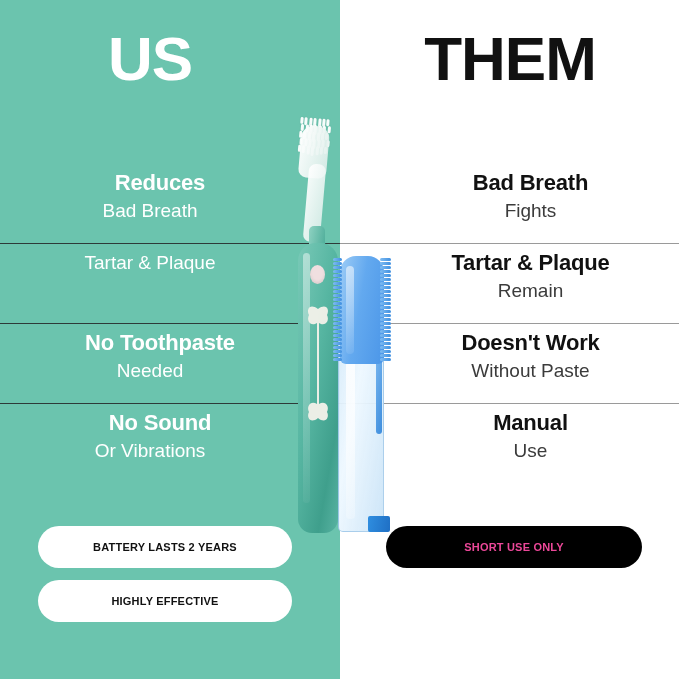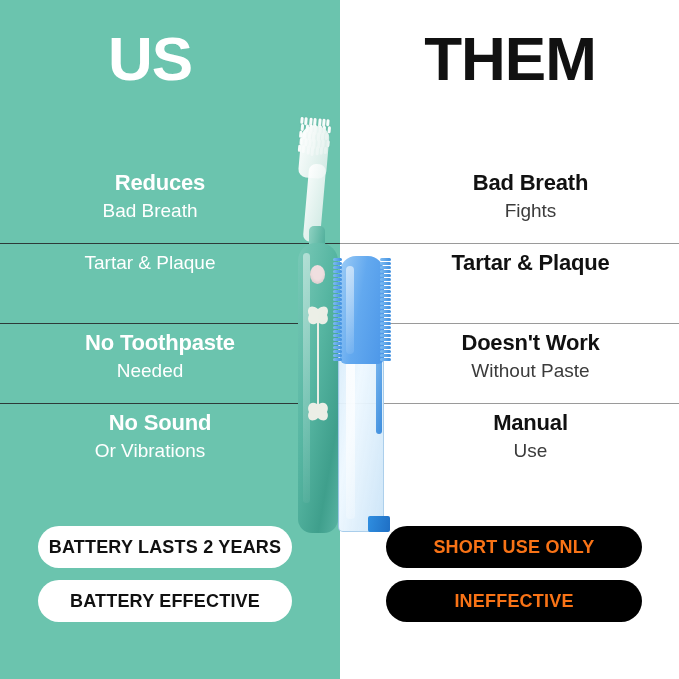--- a/index.html
+++ b/index.html
@@ -128,32 +128,32 @@
   .badges-left  { left: 38px;  top: 526px; width: 254px; }
   .badges-right { left: 386px; top: 526px; width: 256px; }
 
   .badge {
     box-sizing: border-box;
     height: 42px;
     border-radius: 21px;
     display: flex;
     align-items: center;
     justify-content: center;
-    font-size: 18px;
+    font-size: 11px;
     font-weight: bold;
     letter-spacing: 0.2px;
     text-align: center;
   }
   .badge-light {
     background: #ffffff;
     color: #111111;
   }
   .badge-dark {
     background: #000000;
-    color: #f97316;
+    color: #ec4899;
   }
 
   
   .product {
     position: absolute;
     left: 270px;
     top: 108px;
     width: 150px;
     height: 425px;
     pointer-events: none;
@@ -341,20 +341,21 @@
     </div>
   </div>
 
   <div class="rows-right">
     <div class="row">
       <div class="row-title">Bad Breath</div>
       <div class="row-sub">Fights</div>
     </div>
     <div class="row">
       <div class="row-title">Tartar &amp; Plaque</div>
+      <div class="row-sub">Remain</div>
     </div>
     <div class="row">
       <div class="row-title">Doesn't Work</div>
       <div class="row-sub">Without Paste</div>
     </div>
     <div class="row">
       <div class="row-title">Manual</div>
       <div class="row-sub">Use</div>
     </div>
   </div>
@@ -474,21 +475,20 @@
           <span class="nub" style="left: 48px; top: 106px; width: 11px;"></span>
           <span class="nub" style="left: 1px; top: 110px; width: 9px;"></span>
           <span class="nub" style="left: 48px; top: 110px; width: 11px;"></span>
         </div>
       <div class="fb-base"></div>
     </div>
   </div>
 
   <div class="badges badges-left">
     <div class="badge badge-light">BATTERY LASTS 2 YEARS</div>
-    <div class="badge badge-light">BATTERY EFFECTIVE</div>
+    <div class="badge badge-light">HIGHLY EFFECTIVE</div>
   </div>
 
   <div class="badges badges-right">
     <div class="badge badge-dark">SHORT USE ONLY</div>
-    <div class="badge badge-dark">INEFFECTIVE</div>
   </div>
 
 </div>
 
 </body></html>

